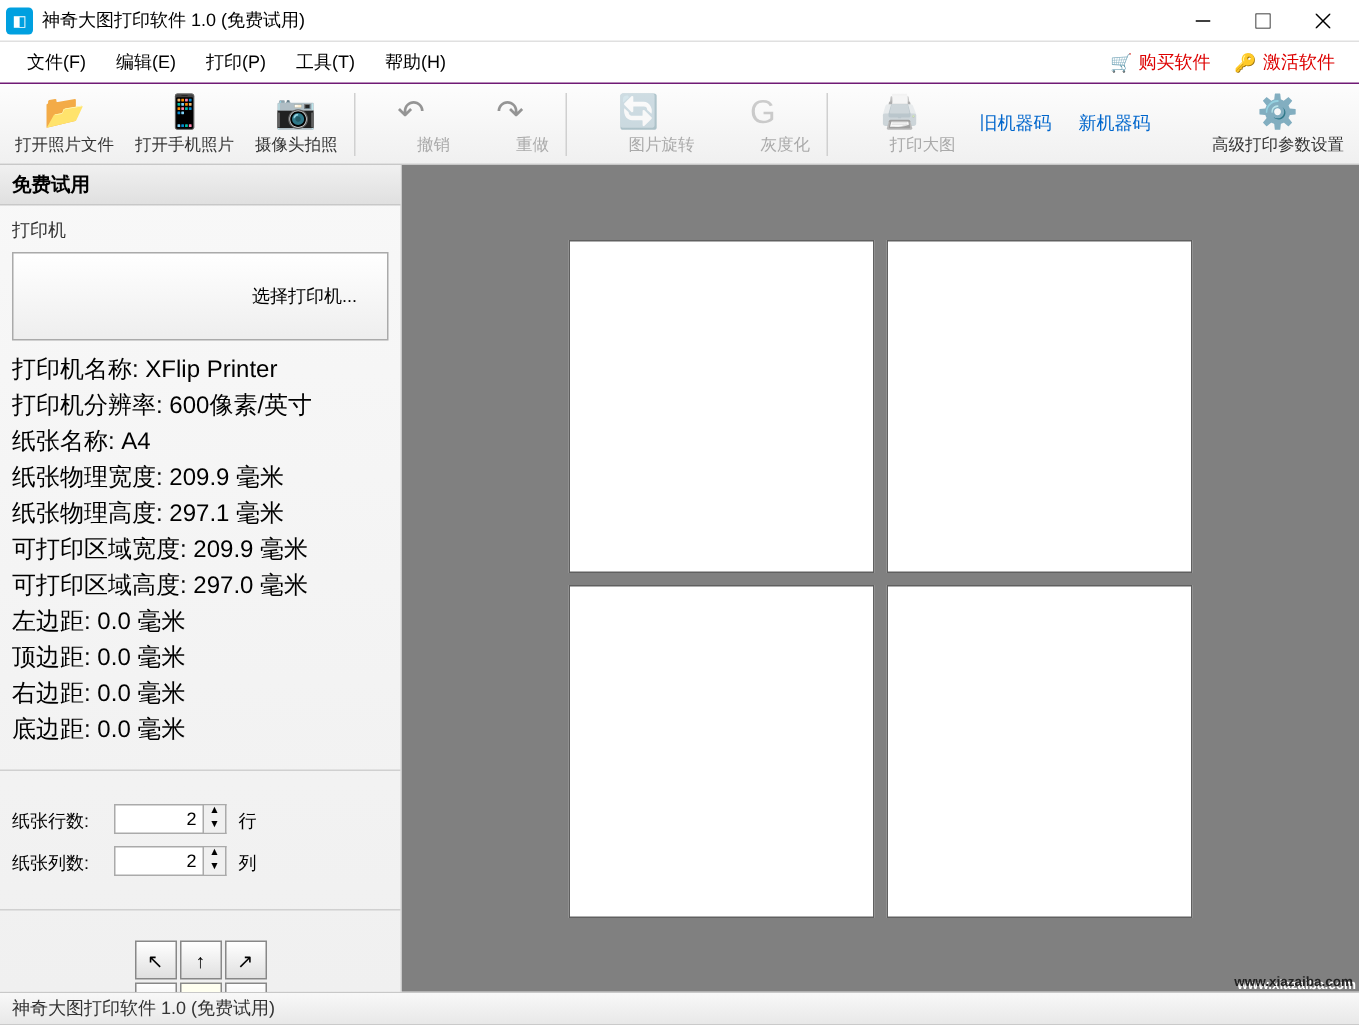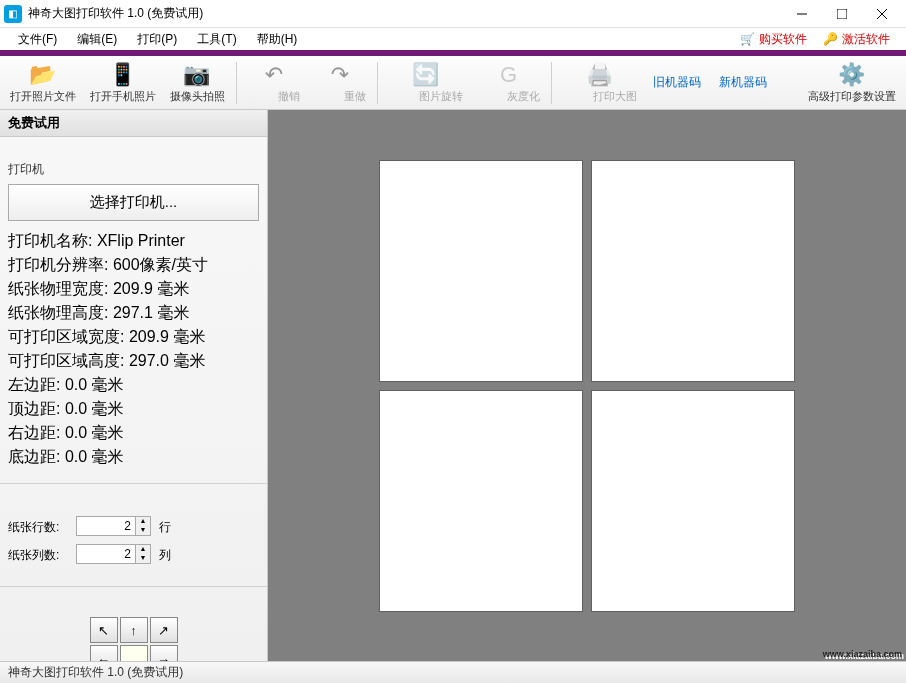--- a/index.html
+++ b/index.html
@@ -3,44 +3,44 @@
 <meta charset="utf-8">
 <style>
 * { box-sizing: border-box; margin: 0; padding: 0; }
 body { font-family: "Microsoft YaHei", SimSun, sans-serif; font-size: 12px; background: #fff; width: 906px; height: 683px; overflow: hidden; position: relative; }
 
 .titlebar { height: 28px; background: #fff; display: flex; align-items: center; padding: 0 4px; border-bottom: 1px solid #e0e0e0; }
 .titlebar .app-icon { width: 18px; height: 18px; background: #00a0e0; border-radius: 3px; margin-right: 6px; display: flex; align-items: center; justify-content: center; color: #fff; font-size: 10px; }
 .titlebar .title { flex: 1; font-size: 12px; color: #000; }
 .titlebar .win-btn { width: 40px; height: 28px; display: flex; align-items: center; justify-content: center; cursor: pointer; }
 
-.menubar { height: 28px; background: #fff; display: flex; align-items: center; padding: 0 8px; border-bottom: 6px solid #701a75; }
+.menubar { height: 28px; background: #fff; display: flex; align-items: center; padding: 0 8px; border-bottom: 1px solid #701a75; }
 .menubar .menu { padding: 4px 10px; cursor: pointer; }
 .menubar .spacer { flex: 1; }
 .menubar .link { display: flex; align-items: center; gap: 4px; padding: 4px 8px; cursor: pointer; }
 .menubar .link.buy { color: #d00; }
 .menubar .link.activate { color: #d00; }
 
 .toolbar { height: 54px; background: linear-gradient(#fdfdfd, #f0f0f0); display: flex; align-items: center; padding: 0 4px; border-bottom: 1px solid #c8c8c8; gap: 2px; }
 .toolbar .tb-btn { display: flex; flex-direction: column; align-items: center; padding: 2px 6px; cursor: pointer; border-radius: 3px; min-width: 56px; }
 .toolbar .tb-btn .icon { height: 28px; display: flex; align-items: center; justify-content: center; font-size: 22px; }
 .toolbar .tb-btn .lbl { font-size: 11px; color: #333; white-space: nowrap; }
 .toolbar .tb-btn.disabled .lbl { color: #aaa; margin-left: 30px; }
 .toolbar .tb-btn.disabled .icon { opacity: 0.4; }
 .toolbar .sep { width: 1px; height: 42px; background: #d0d0d0; margin: 0 3px; }
 .toolbar .tb-spacer { flex: 1; }
 .toolbar .code-btn { padding: 4px 8px; cursor: pointer; color: #0066cc; font-size: 12px; }
 
 .content { display: flex; height: calc(683px - 28px - 28px - 54px - 22px); }
 
 .sidebar { width: 268px; background: linear-gradient(#f8f8f8, #f0f0f0); border-right: 1px solid #c8c8c8; overflow-y: auto; }
 .panel-header { background: linear-gradient(#f0f0f0, #e0e0e0); padding: 4px 8px; font-weight: bold; font-size: 13px; border-bottom: 1px solid #c8c8c8; }
-.section { padding: 8px; margin-top: 16px; }
+.section { padding: 8px; }
 .section-title { font-size: 12px; margin-bottom: 6px; color: #333; }
-.select-printer-btn { width: 100%; padding: 8px; background: linear-gradient(#fff, #eee); border: 1px solid #aaa; cursor: pointer; text-align: center; font-size: 15px; }
+.select-printer-btn { width: 100%; padding: 20px; background: linear-gradient(#fff, #eee); border: 1px solid #aaa; cursor: pointer; text-align: right; font-size: 12px; }
 .info-line { font-size: 16px; color: #000; line-height: 1.5; }
 .divider { height: 1px; background: #d0d0d0; margin: 6px 0; }
 
 .spinner-row { display: flex; align-items: flex-end; gap: 8px; margin: 8px 0; }
 .spinner-row .slabel { width: 60px; }
 .spinner { display: flex; align-items: center; }
 .spinner input { width: 60px; text-align: right; padding: 2px 4px; border: 1px solid #aaa; font-size: 12px; }
 .spinner .arrows { display: flex; flex-direction: column; border: 1px solid #aaa; border-left: none; }
 .spinner .arrows div { width: 14px; height: 9px; background: #f0f0f0; font-size: 7px; text-align: center; line-height: 8px; cursor: pointer; }
 
@@ -146,20 +146,21 @@
 <div class="content">
   <div class="sidebar">
     <div class="panel-header">免费试用</div>
 
     <div class="section">
       <div class="section-title">打印机</div>
       <button class="select-printer-btn">选择打印机...</button>
       <div style="height:8px"></div>
       <div class="info-line"><span>打印机名称:</span> <span>XFlip Printer</span></div>
       <div class="info-line"><span>打印机分辨率:</span> <span>600像素/英寸</span></div>
+      <div class="info-line"><span>纸张名称:</span> <span>A4</span></div>
       <div class="info-line"><span>纸张物理宽度:</span> <span>209.9 毫米</span></div>
       <div class="info-line"><span>纸张物理高度:</span> <span>297.1 毫米</span></div>
       <div class="info-line"><span>可打印区域宽度:</span> <span>209.9 毫米</span></div>
       <div class="info-line"><span>可打印区域高度:</span> <span>297.0 毫米</span></div>
       <div class="info-line"><span>左边距:</span> <span>0.0 毫米</span></div>
       <div class="info-line"><span>顶边距:</span> <span>0.0 毫米</span></div>
       <div class="info-line"><span>右边距:</span> <span>0.0 毫米</span></div>
       <div class="info-line"><span>底边距:</span> <span>0.0 毫米</span></div>
     </div>
 

